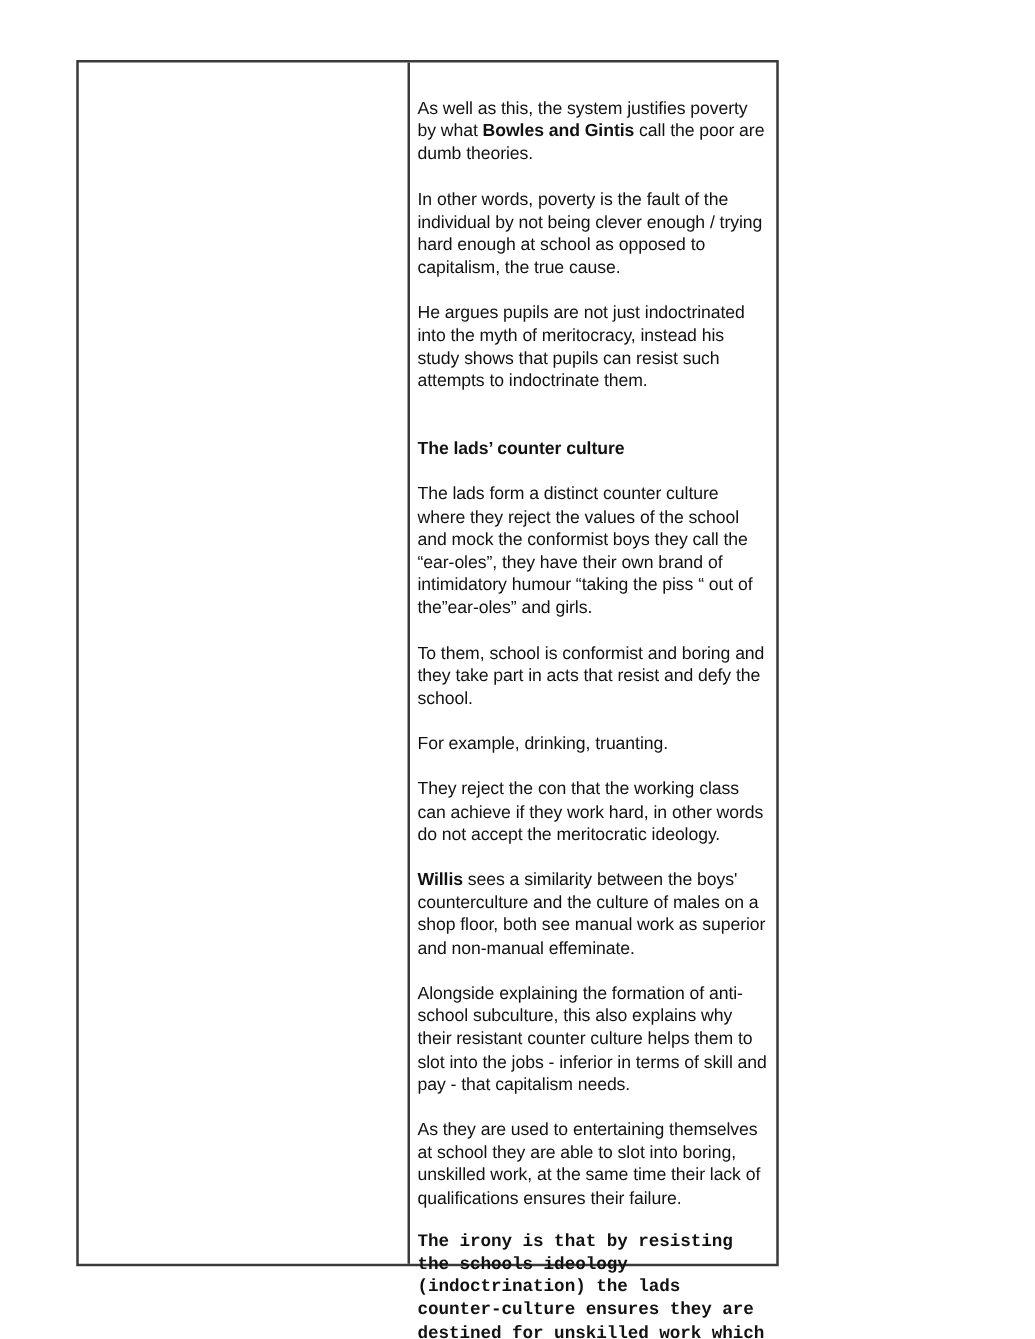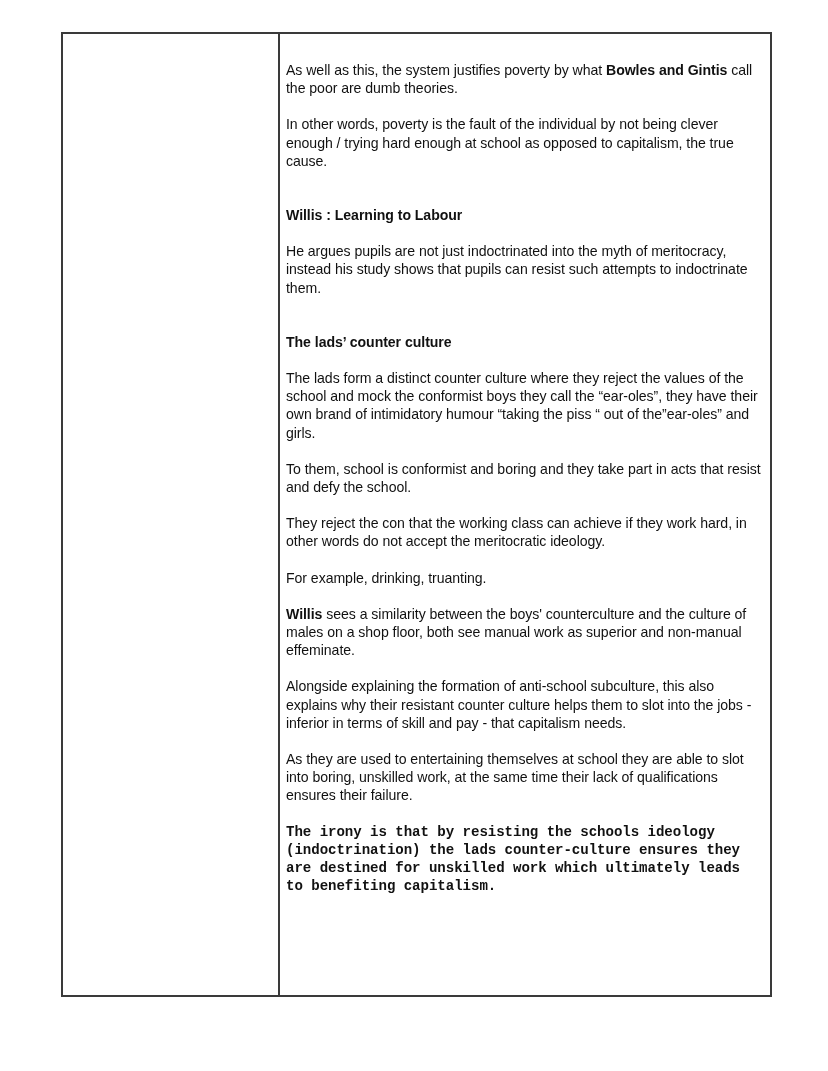--- a/index.html
+++ b/index.html
@@ -11,26 +11,27 @@
       width: 828px;
       height: 1071px;
       position: relative;
       overflow: hidden;
       font-family: "Liberation Sans", sans-serif;
       color: #111111;
     }
     .page-table {
       position: absolute;
       left: 61px;
-      top: 32px;
-      width: 711px;
+      top: 48px;
+      width: 562px;
       height: 965px;
       border: 2px solid #3a3a3a;
       box-sizing: border-box;
       display: flex;
+      padding-left: 48px;
     }
     .left-cell {
       width: 217px;
       border-right: 2px solid #3a3a3a;
       box-sizing: border-box;
       flex: 0 0 auto;
     }
     .right-cell {
       flex: 1 1 auto;
       box-sizing: border-box;
@@ -60,35 +61,34 @@
 <body>
 
 <div class="page-table">
   <div class="left-cell"></div>
   <div class="right-cell">
 
     <p class="para"><span>As well as this, the system justifies poverty by what </span><b>Bowles and Gintis</b><span> call the poor are dumb theories.</span></p>
 
     <p class="para"><span>In other words, poverty is the fault of the individual by not being clever enough / trying hard enough at school as opposed to capitalism, the true cause.</span></p>
 
-    <p class="para heading spaced-before"><span>Willis : Learning to Labour</span></p>
 
 
     <p class="para"><span>He argues pupils are not just indoctrinated into the myth of meritocracy, instead his study shows that pupils can resist such attempts to indoctrinate them.</span></p>
 
     <p class="para heading spaced-before"><span>The lads’ counter culture</span></p>
 
 
     <p class="para"><span>The lads form a distinct counter culture where they reject the values of the school and mock the conformist boys they call the “ear-oles”, they have their own brand of intimidatory humour “taking the piss “ out of the”ear-oles” and girls.</span></p>
 
     <p class="para"><span>To them, school is conformist and boring and they take part in acts that resist and defy the school.</span></p>
 
+    <p class="para"><span>For example, drinking, truanting.</span></p>
+
     <p class="para"><span>They reject the con that the working class can achieve if they work hard, in other words do not accept the meritocratic ideology.</span></p>
-
-    <p class="para"><span>For example, drinking, truanting.</span></p>
 
     <p class="para"><b>Willis</b><span> sees a similarity between the boys' counterculture and the culture of males on a shop floor, both see manual work as superior and non-manual effeminate.</span></p>
 
     <p class="para"><span>Alongside explaining the formation of anti-school subculture, this also explains why their resistant counter culture helps them to slot into the jobs - inferior in terms of skill and pay - that capitalism needs.</span></p>
 
     <p class="para"><span>As they are used to entertaining themselves at school they are able to slot into boring, unskilled work, at the same time their lack of qualifications ensures their failure.</span></p>
 
     <p class="para bold-all"><b>The irony is that by resisting the schools ideology (indoctrination) the lads counter-culture ensures they are destined for unskilled work which ultimately leads to benefiting capitalism.</b></p>
 
   </div>

